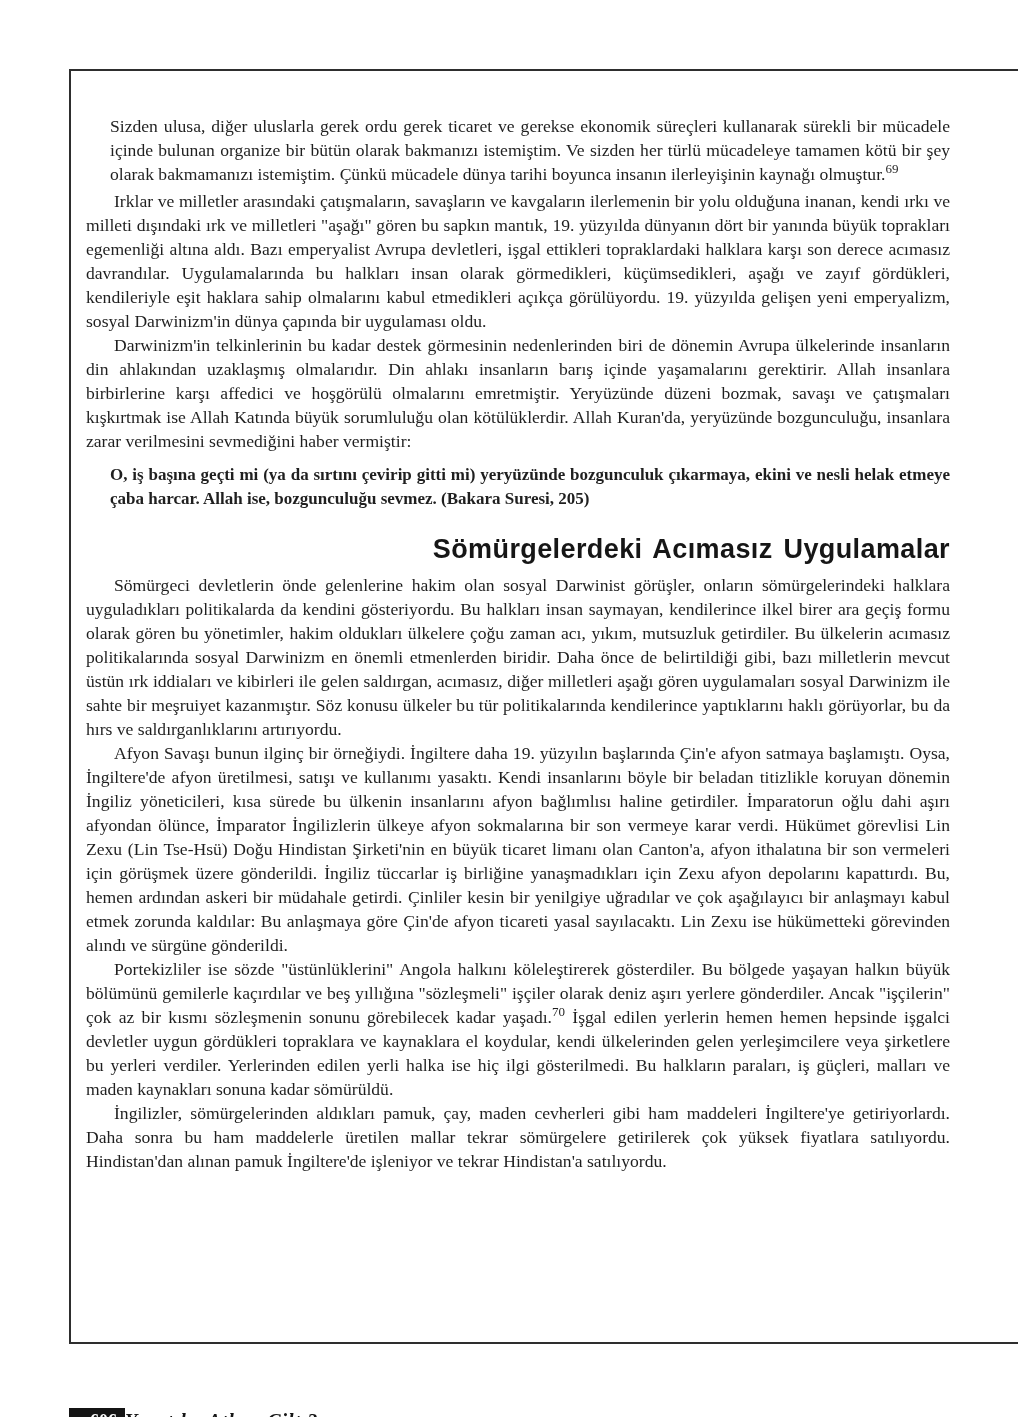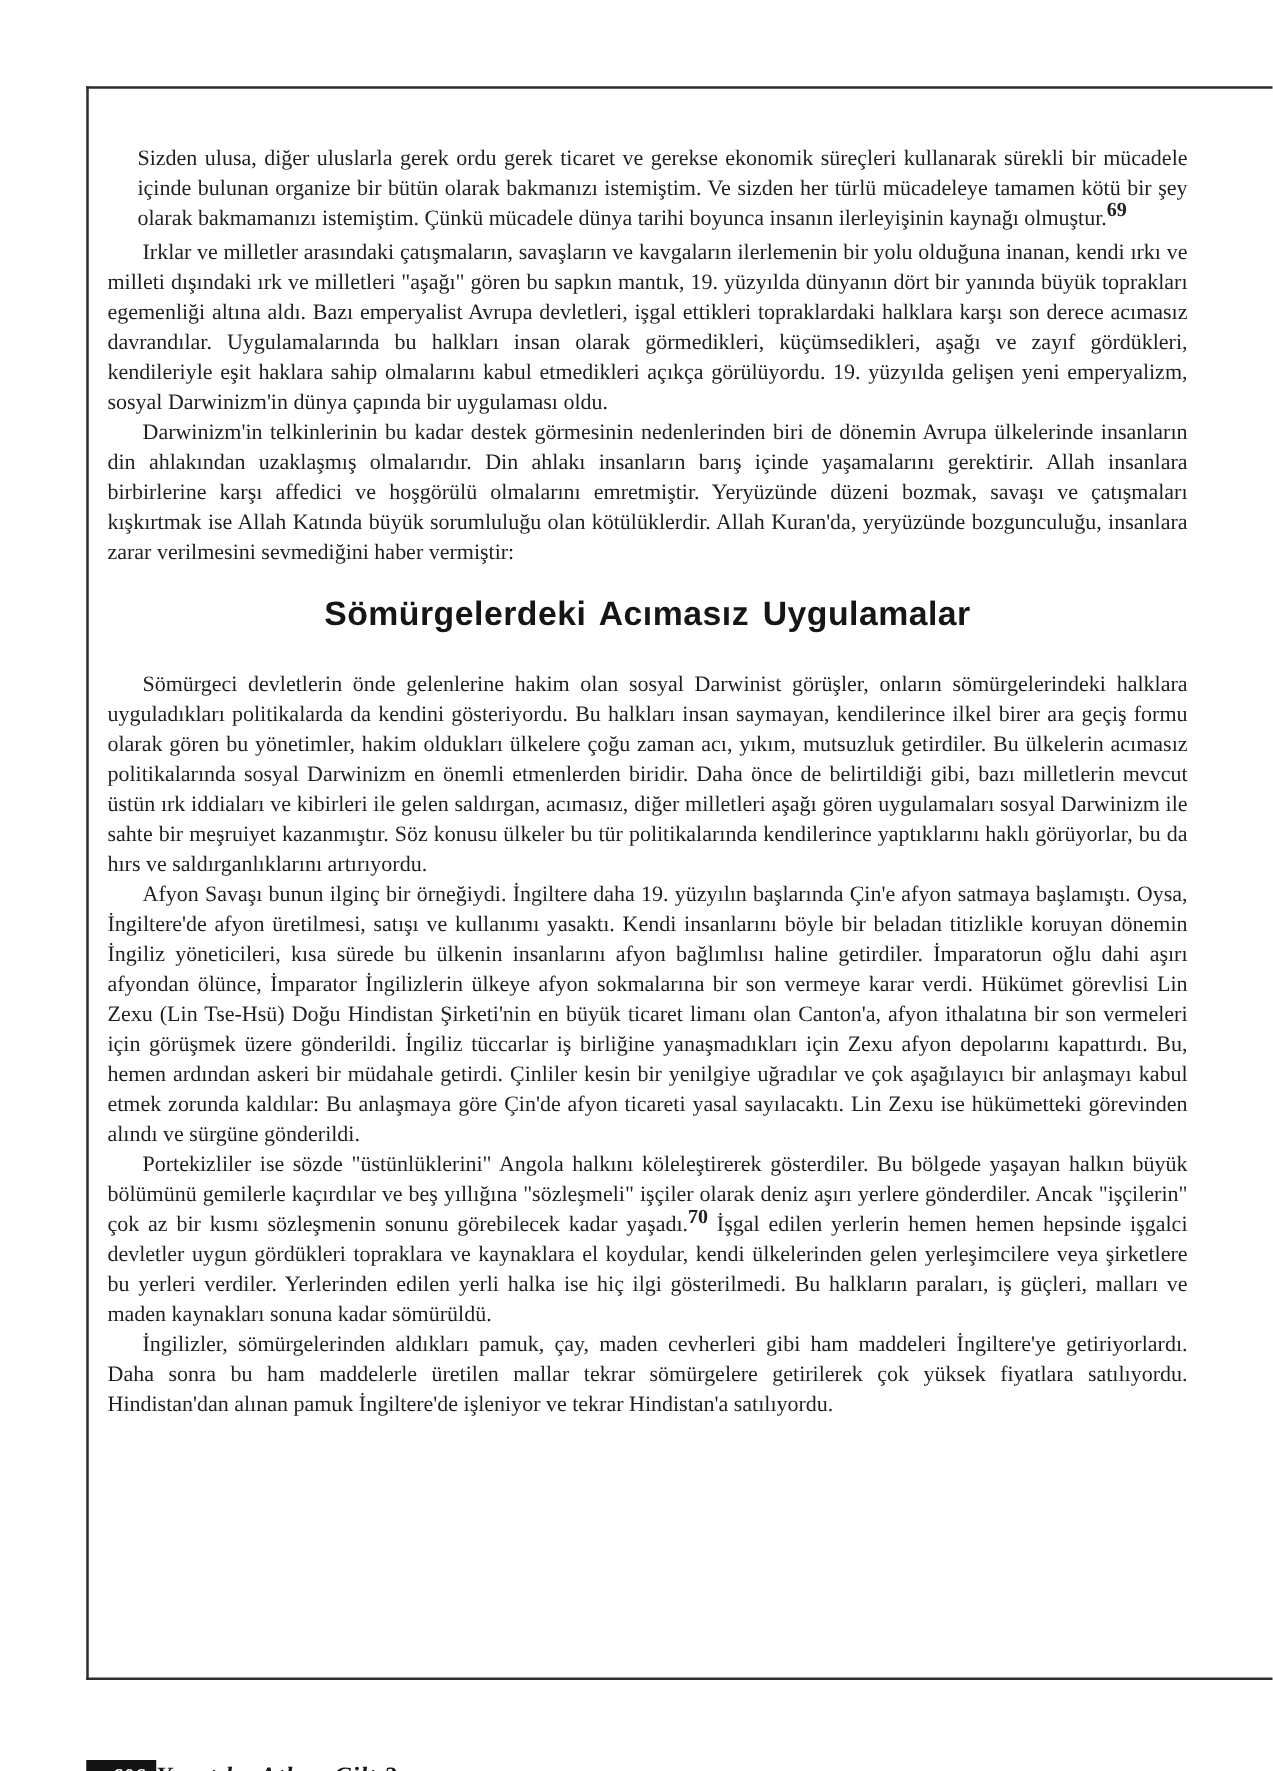--- a/index.html
+++ b/index.html
@@ -51,29 +51,28 @@
     text-indent: 0;
   }
   h1.section {
     font-family: "Liberation Sans", sans-serif;
     font-size: 27px;
     line-height: 32px;
     font-weight: bold;
     color: #161616;
     letter-spacing: 0.4px;
     word-spacing: 3px;
-    margin: 22px 0 28px 0;
-    text-align: center;
+    margin: 22px 0 8px 0;
+    text-align: right;
     text-indent: 0;
   }
   sup.fnref {
-    font-size: 16px;
+    font-size: 13px;
     line-height: 0;
     vertical-align: super;
-    font-weight: bold;
   }
   .footer {
     position: absolute;
     left: 69px;
     top: 1408px;
     display: flex;
     align-items: center;
     text-align: center;
   }
   .page-num-box {
@@ -104,20 +103,21 @@
 <div class="frame"></div>
 
 <div class="content">
 
   <div class="quote"><span>Sizden ulusa, diğer uluslarla gerek ordu gerek ticaret ve gerekse ekonomik süreçleri kullanarak sürekli bir mücadele içinde bulunan organize bir bütün olarak bakmanızı istemiştim. Ve sizden her türlü mücadeleye tamamen kötü bir şey olarak bakmamanızı istemiştim. Çünkü mücadele dünya tarihi boyunca insanın ilerleyişinin kaynağı olmuştur.</span><sup class="fnref">69</sup></div>
 
   <p class="body">Irklar ve milletler arasındaki çatışmaların, savaşların ve kavgaların ilerlemenin bir yolu olduğuna inanan, kendi ırkı ve milleti dışındaki ırk ve milletleri "aşağı" gören bu sapkın mantık, 19. yüzyılda dünyanın dört bir yanında büyük toprakları egemenliği altına aldı. Bazı emperyalist Avrupa devletleri, işgal ettikleri topraklardaki halklara karşı son derece acımasız davrandılar. Uygulamalarında bu halkları insan olarak görmedikleri, küçümsedikleri, aşağı ve zayıf gördükleri, kendileriyle eşit haklara sahip olmalarını kabul etmedikleri açıkça görülüyordu. 19. yüzyılda gelişen yeni emperyalizm, sosyal Darwinizm'in dünya çapında bir uygulaması oldu.</p>
 
   <p class="body">Darwinizm'in telkinlerinin bu kadar destek görmesinin nedenlerinden biri de dönemin Avrupa ülkelerinde insanların din ahlakından uzaklaşmış olmalarıdır. Din ahlakı insanların barış içinde yaşamalarını gerektirir. Allah insanlara birbirlerine karşı affedici ve hoşgörülü olmalarını emretmiştir. Yeryüzünde düzeni bozmak, savaşı ve çatışmaları kışkırtmak ise Allah Katında büyük sorumluluğu olan kötülüklerdir. Allah Kuran'da, yeryüzünde bozgunculuğu, insanlara zarar verilmesini sevmediğini haber vermiştir:</p>
 
+  <div class="quote-bold">O, iş başına geçti mi (ya da sırtını çevirip gitti mi) yeryüzünde bozgunculuk çıkarmaya, ekini ve nesli helak etmeye çaba harcar. Allah ise, bozgunculuğu sevmez. (Bakara Suresi, 205)</div>
 
   <h1 class="section">Sömürgelerdeki Acımasız Uygulamalar</h1>
 
   <p class="body">Sömürgeci devletlerin önde gelenlerine hakim olan sosyal Darwinist görüşler, onların sömürgelerindeki halklara uyguladıkları politikalarda da kendini gösteriyordu. Bu halkları insan saymayan, kendilerince ilkel birer ara geçiş formu olarak gören bu yönetimler, hakim oldukları ülkelere çoğu zaman acı, yıkım, mutsuzluk getirdiler. Bu ülkelerin acımasız politikalarında sosyal Darwinizm en önemli etmenlerden biridir. Daha önce de belirtildiği gibi, bazı milletlerin mevcut üstün ırk iddiaları ve kibirleri ile gelen saldırgan, acımasız, diğer milletleri aşağı gören uygulamaları sosyal Darwinizm ile sahte bir meşruiyet kazanmıştır. Söz konusu ülkeler bu tür politikalarında kendilerince yaptıklarını haklı görüyorlar, bu da hırs ve saldırganlıklarını artırıyordu.</p>
 
   <p class="body">Afyon Savaşı bunun ilginç bir örneğiydi. İngiltere daha 19. yüzyılın başlarında Çin'e afyon satmaya başlamıştı. Oysa, İngiltere'de afyon üretilmesi, satışı ve kullanımı yasaktı. Kendi insanlarını böyle bir beladan titizlikle koruyan dönemin İngiliz yöneticileri, kısa sürede bu ülkenin insanlarını afyon bağlımlısı haline getirdiler. İmparatorun oğlu dahi aşırı afyondan ölünce, İmparator İngilizlerin ülkeye afyon sokmalarına bir son vermeye karar verdi. Hükümet görevlisi Lin Zexu (Lin Tse-Hsü) Doğu Hindistan Şirketi'nin en büyük ticaret limanı olan Canton'a, afyon ithalatına bir son vermeleri için görüşmek üzere gönderildi. İngiliz tüccarlar iş birliğine yanaşmadıkları için Zexu afyon depolarını kapattırdı. Bu, hemen ardından askeri bir müdahale getirdi. Çinliler kesin bir yenilgiye uğradılar ve çok aşağılayıcı bir anlaşmayı kabul etmek zorunda kaldılar: Bu anlaşmaya göre Çin'de afyon ticareti yasal sayılacaktı. Lin Zexu ise hükümetteki görevinden alındı ve sürgüne gönderildi.</p>
 
   <p class="body"><span>Portekizliler ise sözde "üstünlüklerini" Angola halkını köleleştirerek gösterdiler. Bu bölgede yaşayan halkın büyük bölümünü gemilerle kaçırdılar ve beş yıllığına "sözleşmeli" işçiler olarak deniz aşırı yerlere gönderdiler. Ancak "işçilerin" çok az bir kısmı sözleşmenin sonunu görebilecek kadar yaşadı.</span><sup class="fnref">70</sup> <span>İşgal edilen yerlerin hemen hemen hepsinde işgalci devletler uygun gördükleri topraklara ve kaynaklara el koydular, kendi ülkelerinden gelen yerleşimcilere veya şirketlere bu yerleri verdiler. Yerlerinden edilen yerli halka ise hiç ilgi gösterilmedi. Bu halkların paraları, iş güçleri, malları ve maden kaynakları sonuna kadar sömürüldü.</span></p>
 
   <p class="body">İngilizler, sömürgelerinden aldıkları pamuk, çay, maden cevherleri gibi ham maddeleri İngiltere'ye getiriyorlardı. Daha sonra bu ham maddelerle üretilen mallar tekrar sömürgelere getirilerek çok yüksek fiyatlara satılıyordu. Hindistan'dan alınan pamuk İngiltere'de işleniyor ve tekrar Hindistan'a satılıyordu.</p>

